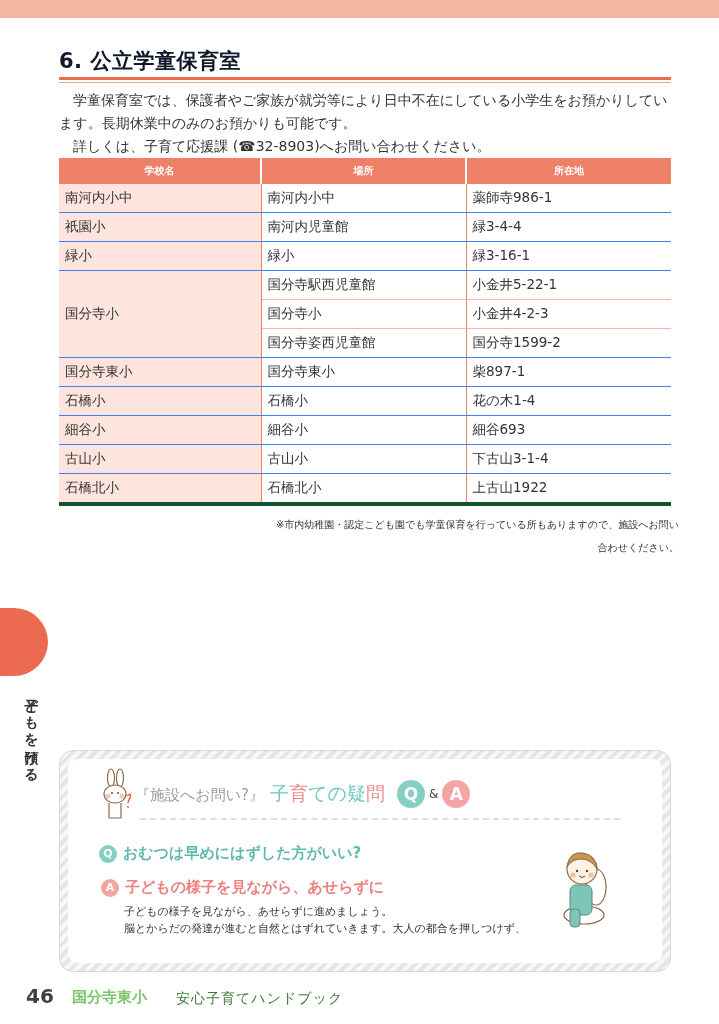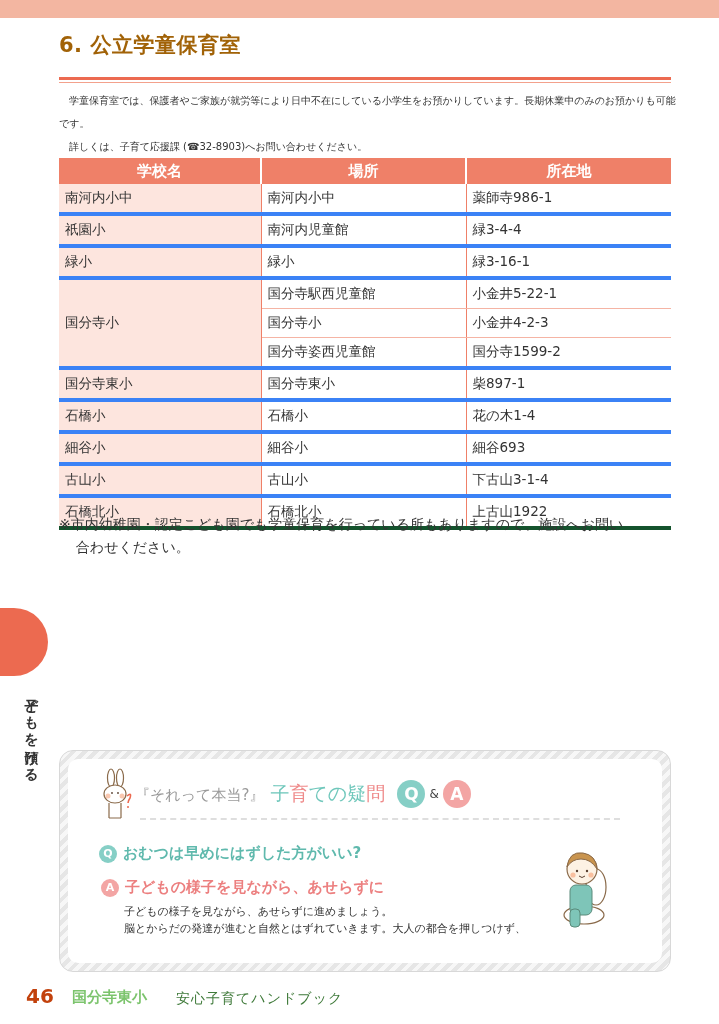--- a/index.html
+++ b/index.html
@@ -3,47 +3,47 @@
 <meta charset="utf-8">
 <style>
   html, body { margin:0; padding:0; }
   body {
     width:719px; height:1024px; position:relative; overflow:hidden;
     background:#ffffff; color:#3a3a3a;
     font-family:"DejaVu Sans","Liberation Sans",sans-serif;
   }
   .top-bar { position:absolute; left:0; top:0; width:719px; height:18px; background:#f3b6a1; }
 
-  .title { position:absolute; left:59px; top:31px; font-size:21px; font-weight:bold; color:#a16207; letter-spacing:0.5px; }
+  .title { position:absolute; left:59px; top:47px; font-size:21px; font-weight:bold; color:#0f172a; letter-spacing:0.5px; }
   .title-rule1 { position:absolute; left:59px; top:77px; width:612px; height:3px; background:#ec6a50; }
   .title-rule2 { position:absolute; left:59px; top:82px; width:612px; height:1px; background:#f3a18c; }
 
-  .intro { position:absolute; left:59px; top:89px; width:620px; font-size:10px; line-height:23px; color:#333; }
+  .intro { position:absolute; left:59px; top:89px; width:620px; font-size:14px; line-height:23px; color:#333; }
   .intro p { margin:0; }
   .indent { text-indent:1em; }
 
   table.sched {
     position:absolute; left:59px; top:158px; width:612px; border-collapse:collapse;
     font-size:13.5px; color:#333;
   }
   table.sched th {
-    background:#ef8068; color:#fff; font-weight:bold; height:26px; font-size:15px;
+    background:#ef8068; color:#fff; font-weight:bold; height:26px; font-size:10px;
     border-right:2px solid #fff; padding:0;
   }
   table.sched th:last-child { border-right:none; }
   table.sched td {
-    height:28px; padding:0 0 0 6px; border-bottom:4px solid #3b82f6;
+    height:28px; padding:0 0 0 6px; border-bottom:1px solid #3b82f6;
     border-right:1px solid #ef8068; text-align:left;
   }
   table.sched td:last-child { border-right:none; }
   table.sched td.school { background:#fde5de; }
   table.sched tr.last td { border-bottom:4px solid #14532d; }
   table.sched td.sub { border-bottom:1px solid #f5b4a4; }
 
-  .note { position:absolute; left:59px; top:513px; width:620px; font-size:14px; line-height:23px; color:#333; }
+  .note { position:absolute; left:59px; top:513px; width:620px; font-size:10px; line-height:23px; color:#333;text-align:right; }
   .note p { margin:0; }
   .note .cont { padding-left:1.2em; }
 
   .side-tab { position:absolute; left:-20px; top:608px; width:68px; height:68px; background:#ec6a50; border-radius:0 34px 34px 0; }
   .side-label { position:absolute; left:20px; top:688px; width:20px; font-size:14px; font-weight:bold; line-height:16px; color:#333; writing-mode:vertical-rl; letter-spacing:1px; }
 
   .qa-frame {
     position:absolute; left:59px; top:750px; width:612px; height:222px; border-radius:14px;
     background:repeating-linear-gradient(135deg,#e6e6e6 0 4px,#f7f7f7 4px 8px);
     border:1px solid #d8d8d8; box-sizing:border-box;
@@ -64,21 +64,21 @@
   .qa-a { position:absolute; left:101px; top:878px; font-size:15px; font-weight:bold; color:#ec7f7f; white-space:nowrap; }
   .mini { display:inline-block; width:18px; height:18px; border-radius:50%; color:#fff; font-size:11px; text-align:center; line-height:18px; font-weight:bold; margin-right:6px; vertical-align:1px; }
   .mini.q { background:#86cfc6; }
   .mini.a { background:#f3a5a4; }
   .qa-body { position:absolute; left:124px; top:903px; width:420px; font-size:11px; line-height:17px; color:#333; }
   .qa-body p { margin:0; }
 
   .rabbit { position:absolute; left:100px; top:768px; }
   .child { position:absolute; left:556px; top:847px; }
 
-  .footer-page { position:absolute; left:26px; top:984px; font-size:20px; font-weight:bold; color:#c2410c; }
+  .footer-page { position:absolute; left:26px; top:984px; font-size:20px; font-weight:bold; color:#404040; }
   .footer-brand { position:absolute; left:72px; top:988px; font-size:15px; color:#7cc46d; font-weight:bold; }
   .footer-sub { position:absolute; left:176px; top:990px; font-size:14px; color:#3f7a3a; letter-spacing:1px; }
 </style>
 </head>
 <body>
 
 <div class="top-bar"></div>
 
 <div class="title">6. 公立学童保育室</div>
 <div class="title-rule1"></div>
@@ -178,21 +178,21 @@
   <circle cx="8" cy="28" r="2.5" fill="#f9c8b0"></circle>
   <circle cx="22" cy="28" r="2.5" fill="#f9c8b0"></circle>
   <circle cx="12" cy="25" r="0.9" fill="#5a4030"></circle>
   <circle cx="18" cy="25" r="0.9" fill="#5a4030"></circle>
   <path d="M9 35 L9 50 M21 35 L21 50 M9 50 L21 50" fill="none" stroke="#8a6a4a" stroke-width="1.2"></path>
   <path d="M27 28 q5 -4 3 2 q-2 3 -2 5" fill="none" stroke="#ec6a50" stroke-width="1.6"></path>
   <circle cx="28" cy="39" r="1" fill="#ec6a50"></circle>
 </svg>
 
 <div class="qa-heading">
-  <span class="pre">『それって本当?』</span>
+  <span class="pre">『施設へお問い?』</span>
   <span class="teal">子</span><span class="pink">育</span><span class="teal">ての</span><span class="teal">疑</span><span class="pink">問</span>
   &nbsp;<span class="badge q">Q</span><span class="amp">&amp;</span><span class="badge a">A</span>
 </div>
 <div class="qa-dash"></div>
 
 <div class="qa-q">
   <span class="mini q">Q</span><span>おむつは早めにはずした方がいい?</span>
 </div>
 <div class="qa-a">
   <span class="mini a">A</span><span>子どもの様子を見ながら、あせらずに</span>

